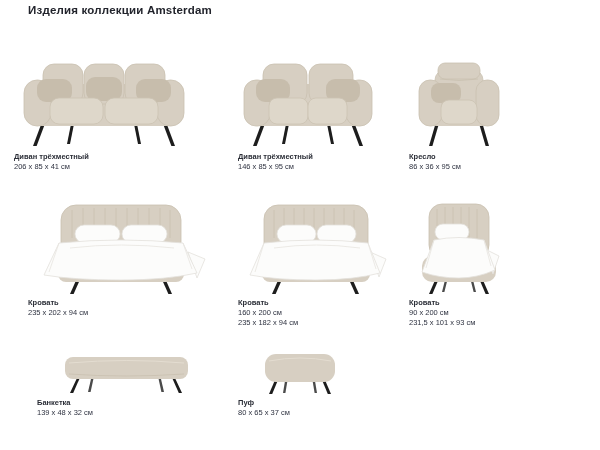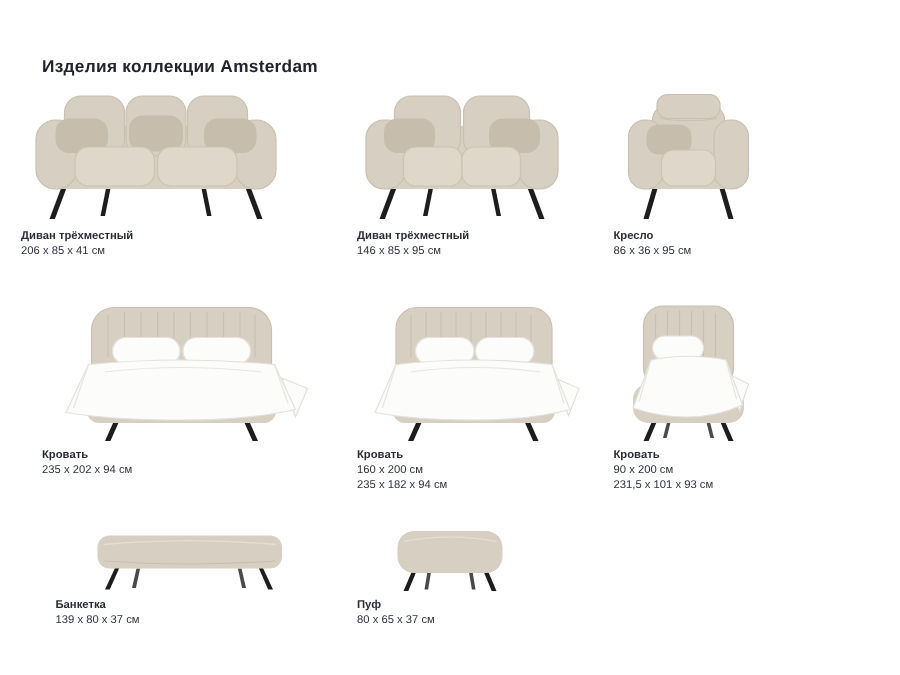--- a/index.html
+++ b/index.html
@@ -2,21 +2,21 @@
 <html><head>
 <meta charset="utf-8">
 <style>
   * { margin:0; padding:0; box-sizing:border-box; }
   html,body { background:#ffffff; }
   .page {
     position:relative; width:600px; height:450px; background:#ffffff;
     font-family:"Liberation Sans", sans-serif; color:#262b37; overflow:hidden;
   }
   .title {
-    position:absolute; left:28px; top:39px;
+    position:absolute; left:28px; top:4px;
     font-size:11.5px; font-weight:600; letter-spacing:0.2px; color:#22242c;
   }
   .card { position:absolute; }
   .img { display:flex; align-items:flex-end; justify-content:center; }
   svg { display:block; }
   .label { margin-top:2px; }
   .name { font-size:7.5px; font-weight:700; line-height:10px; color:#2a2d36; }
   .dim  { font-size:7.5px; font-weight:400; line-height:10px; color:#2e3240; }
 
   
@@ -214,21 +214,21 @@
         <path class="leg" d="M138 34 L145 49 L141.8 49 L135.2 34Z"></path>
         <path class="legb" d="M54 35 L51 48 L53.6 48 L56.4 35Z"></path>
         <path class="legb" d="M124 35 L127 48 L124.4 48 L121.6 35Z"></path>
         <rect x="28" y="13" width="123" height="22" rx="8" class="f"></rect>
         <path d="M32 19 Q89 14 147 19" class="hl"></path>
         <path d="M32 30 Q89 34 147 30" class="sw"></path>
       </svg>
     </div>
     <div class="label">
       <div class="name">Банкетка</div>
-      <div class="dim">139 x 80 x 37 см</div>
+      <div class="dim">139 x 48 x 32 см</div>
     </div>
   </div>
 
   <div class="card" style="left:238px;top:344px;width:150px">
     <div class="img" style="height:52px">
       <svg viewBox="0 0 150 52" width="150" height="52">
         <path class="leg" d="M37 36 L31 50 L34.2 50 L40 36Z"></path>
         <path class="leg" d="M87 36 L93 50 L89.8 50 L84 36Z"></path>
         <path class="legb" d="M47 37 L45 49 L47.4 49 L49.4 37Z"></path>
         <path class="legb" d="M77 37 L79 49 L76.6 49 L74.6 37Z"></path>

